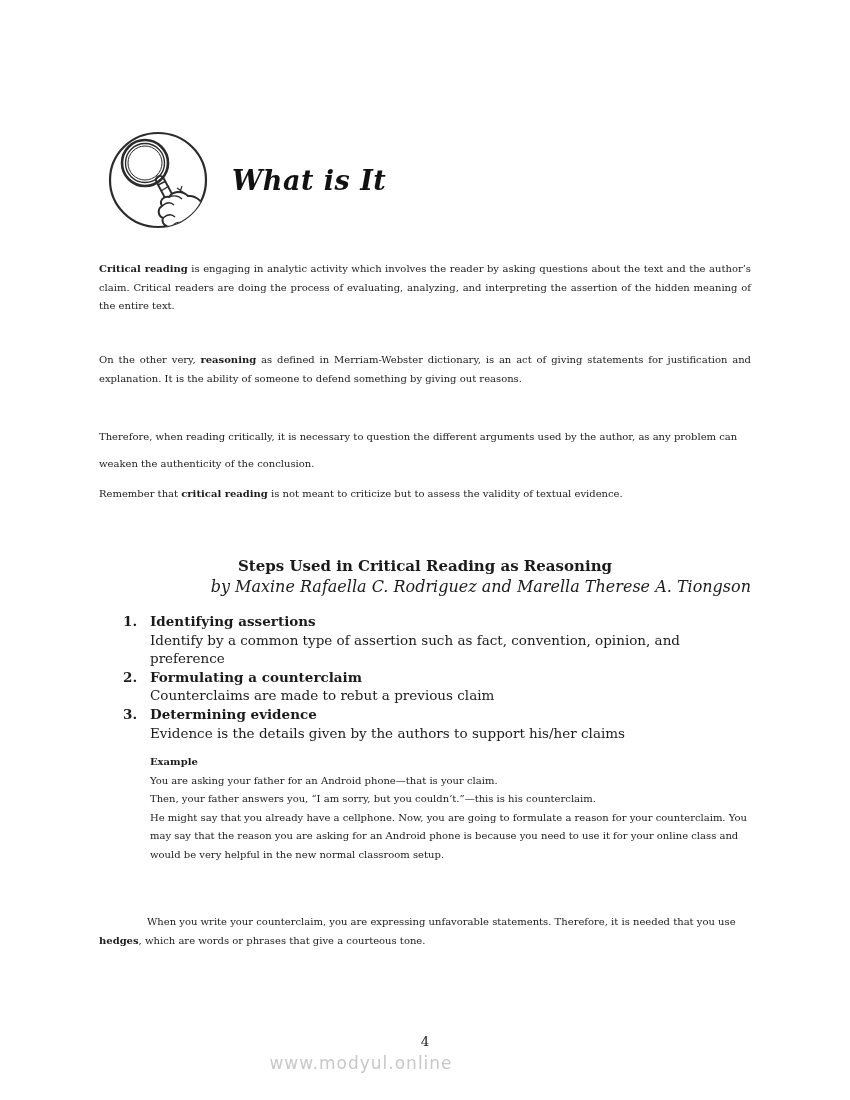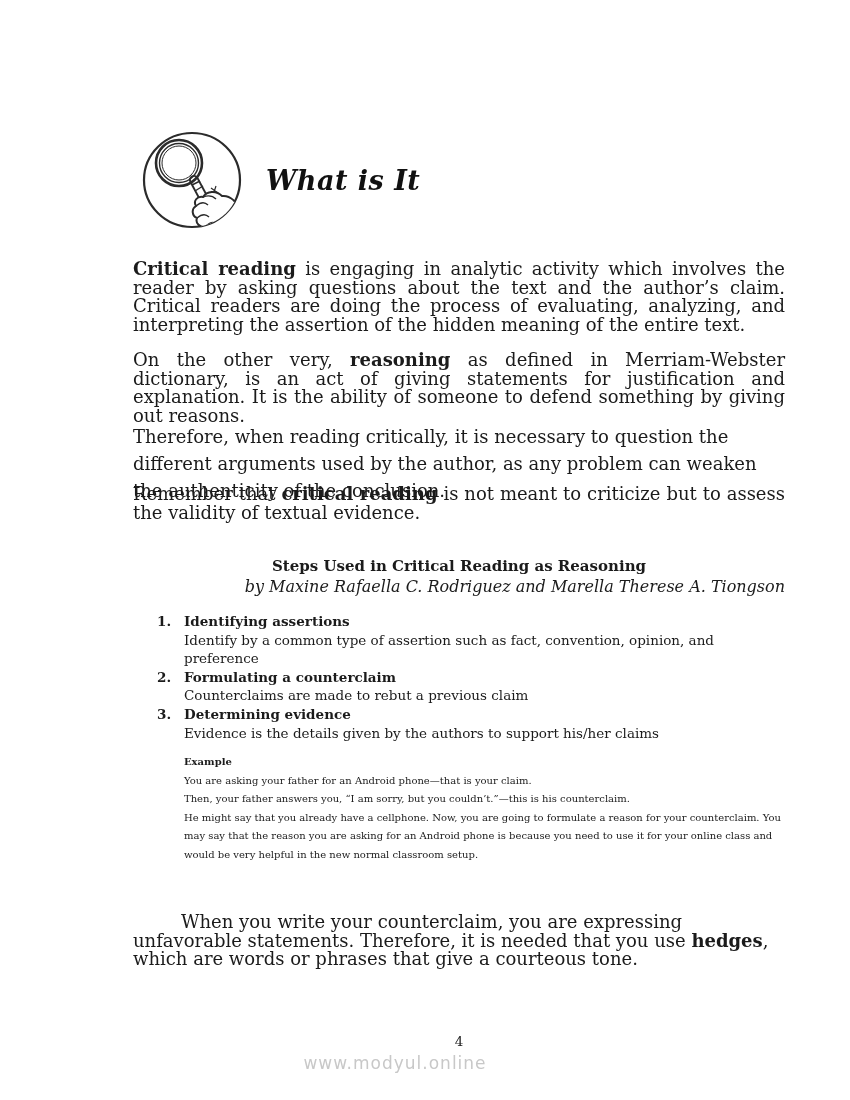--- a/index.html
+++ b/index.html
@@ -3,36 +3,36 @@
 <meta charset="utf-8">
 <style>
   * { margin: 0; padding: 0; box-sizing: border-box; }
   html, body { width: 850px; height: 1100px; background: #ffffff; }
   body {
     position: relative;
     font-family: "DejaVu Serif", "Liberation Serif", serif;
     color: #1b1b1b;
     overflow: hidden;
   }
-  .abs { position: absolute; margin-left: 34px; }
+  .abs { position: absolute; }
 
   
   .icon-header { top: 130px; left: 106px; display: flex; align-items: center; }
   .icon-wrap { width: 104px; height: 100px; }
   .what-title {
     margin-left: 22px;
     font-size: 27px;
     font-weight: bold;
     font-style: italic;
     letter-spacing: 0.5px;
     color: #111;
   }
 
   
-  .bodyblock { left: 99px; width: 652px; font-size: 18px; line-height: 18.6px; }
+  .bodyblock { left: 99px; width: 652px; font-size: 10px; line-height: 18.6px; }
   .just { text-align: justify; }
   .p3 { line-height: 27px; }
   b { font-weight: bold; }
 
   .section-head {
     left: 99px; width: 652px; text-align: center;
     font-size: 15px; font-weight: bold; line-height: 19px;
   }
   .byline {
     left: 99px; width: 652px; text-align: right;

